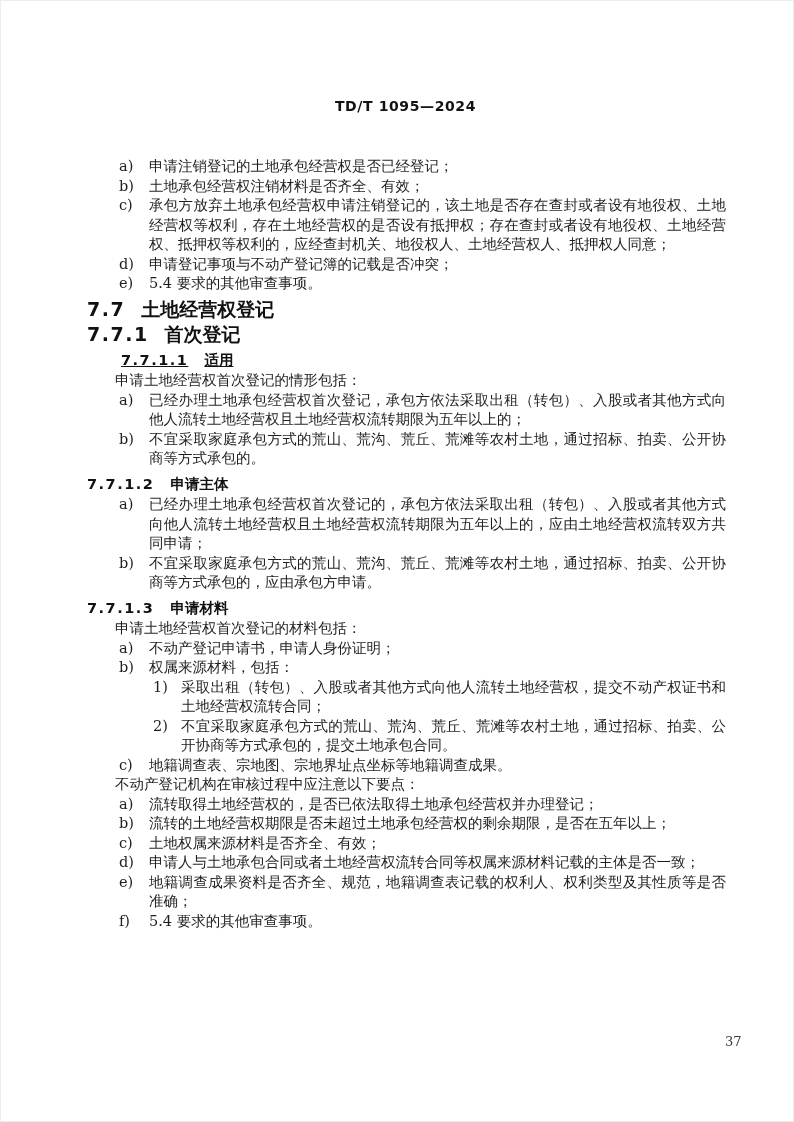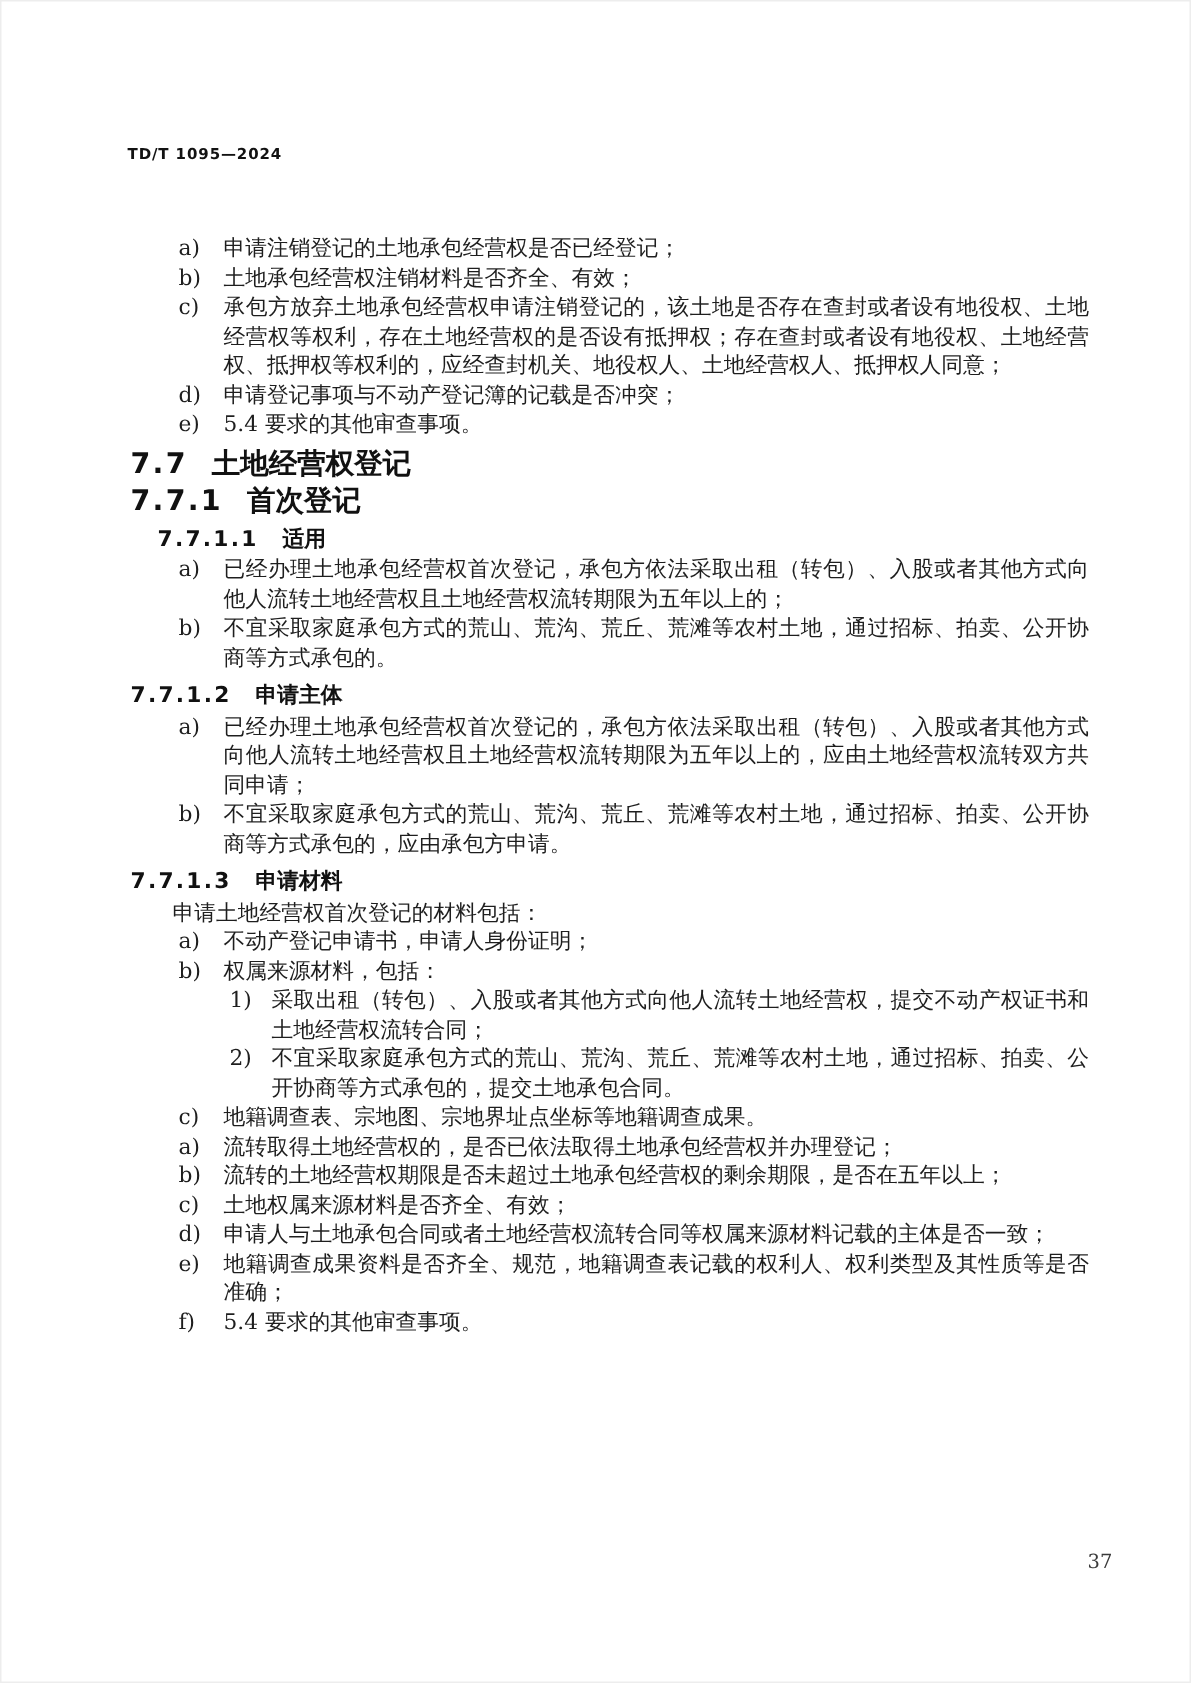--- a/index.html
+++ b/index.html
@@ -13,24 +13,24 @@
     width: 794px; height: 1122px;
     background: #ffffff;
     color: #1e1e1e;
     overflow: hidden;
     box-sizing: border-box;
     border: 1px solid #ededed;
   }
   .doc-header {
     position: absolute;
     top: 97px; left: 84px; right: 67px;
-    text-align: left;
+    text-align: center;
     font-family: "DejaVu Sans", "Liberation Sans", sans-serif;
     font-weight: 700;
-    font-size: 10px;
+    font-size: 14px;
     letter-spacing: 0.6px;
     color: #121212;
   }
   .content {
     position: absolute;
     top: 156px; left: 84px; right: 67px;
     font-size: 14.5px;
     line-height: 19.5px;
     text-align: justify;
   }
@@ -43,21 +43,21 @@
   .para { margin: 0; }
   .para.indent { text-indent: 30px; }
   .h {
     font-family: "DejaVu Sans", "Liberation Sans", sans-serif;
     font-weight: 700;
     color: #111111;
     margin: 6px 0 1px 2px;
   }
   .h2, .h3 { font-size: 19px; }
   .h4 { font-size: 14.5px; }
-  .h4.indented { margin-left: 20px; }
+  .h4.indented { margin-left: 36px; text-decoration: underline; }
   .h .num { letter-spacing: 1.5px; margin-right: 16px; }
   .page-number {
     position: absolute;
     top: 1033px; left: 724px;
     font-size: 13px;
     color: #3a3a3a;
     font-family: "DejaVu Serif", "Liberation Serif", serif;
   }
 </style>
 </head>
@@ -98,20 +98,21 @@
       <span class="num">7.7</span><span class="ttl">土地经营权登记</span>
     </div>
 
     <div class="h h3">
       <span class="num">7.7.1</span><span class="ttl">首次登记</span>
     </div>
 
     <div class="h h4 indented">
       <span class="num">7.7.1.1</span><span class="ttl">适用</span>
     </div>
+    <p class="para indent">申请土地经营权首次登记的情形包括：</p>
     <div class="list">
       <div class="li">
         <span class="lbl">a)</span>
         <span class="txt">已经办理土地承包经营权首次登记，承包方依法采取出租（转包）、入股或者其他方式向他人流转土地经营权且土地经营权流转期限为五年以上的；</span>
       </div>
       <div class="li">
         <span class="lbl">b)</span>
         <span class="txt">不宜采取家庭承包方式的荒山、荒沟、荒丘、荒滩等农村土地，通过招标、拍卖、公开协商等方式承包的。</span>
       </div>
     </div>
@@ -154,20 +155,21 @@
             </span>
           </span>
         </span>
       </div>
       <div class="li">
         <span class="lbl">c)</span>
         <span class="txt">地籍调查表、宗地图、宗地界址点坐标等地籍调查成果。</span>
       </div>
     </div>
 
+    <p class="para indent">不动产登记机构在审核过程中应注意以下要点：</p>
     <div class="list">
       <div class="li">
         <span class="lbl">a)</span>
         <span class="txt">流转取得土地经营权的，是否已依法取得土地承包经营权并办理登记；</span>
       </div>
       <div class="li">
         <span class="lbl">b)</span>
         <span class="txt">流转的土地经营权期限是否未超过土地承包经营权的剩余期限，是否在五年以上；</span>
       </div>
       <div class="li">

